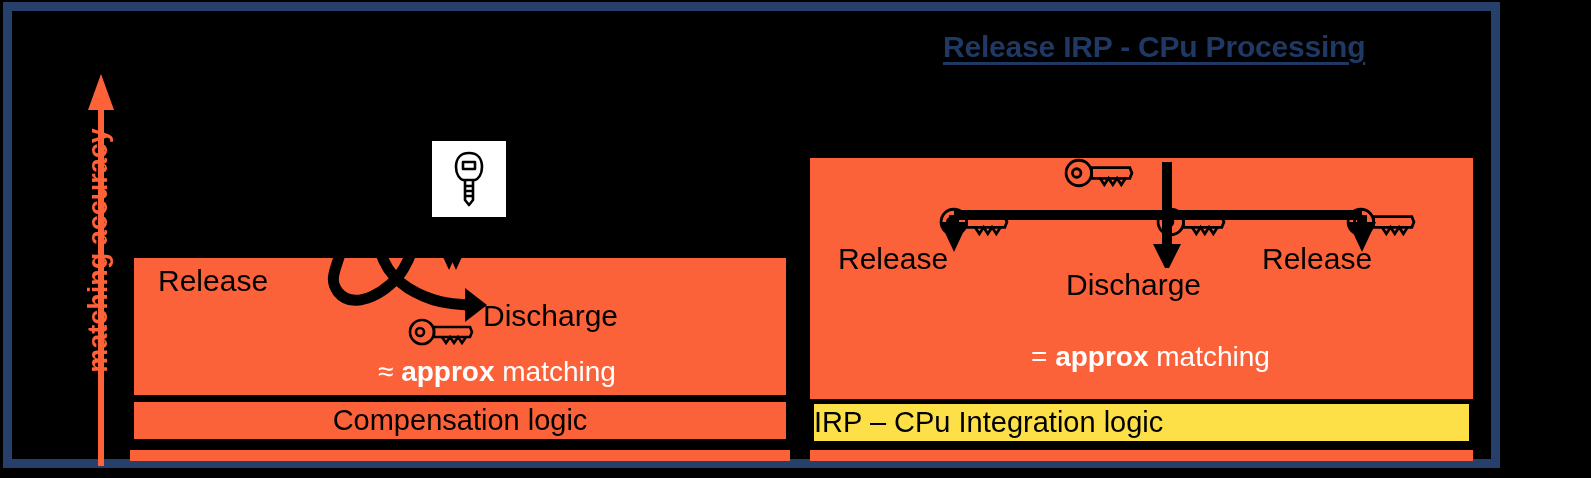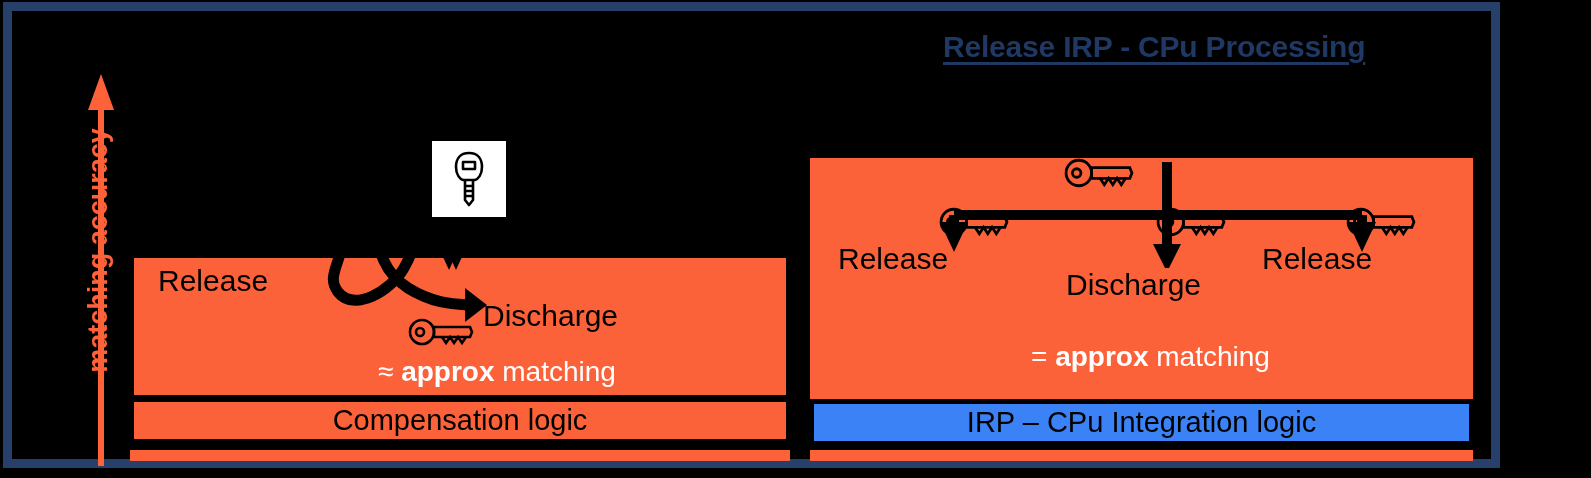--- a/index.html
+++ b/index.html
@@ -71,22 +71,22 @@
     background:#FC6239;
   }
 
   
   #right-main-box{
     position:absolute;left:810px;top:158px;width:663px;height:241px;
     background:#FC6239;border:0;box-sizing:border-box;
   }
   #right-logic-box{
     position:absolute;left:810px;top:400px;width:663px;height:45px;
-    background:#3b82f6;border:4px solid #000;box-sizing:border-box;
-    display:flex;align-items:center;justify-content:center;
+    background:#fde047;border:4px solid #000;box-sizing:border-box;
+    display:flex;align-items:center;
   }
   #right-base-strip{
     position:absolute;left:810px;top:450px;width:663px;height:11px;
     background:#FC6239;
   }
 
   .logic-label{
     color:#000;font-size:29px;white-space:nowrap;
   }
 

